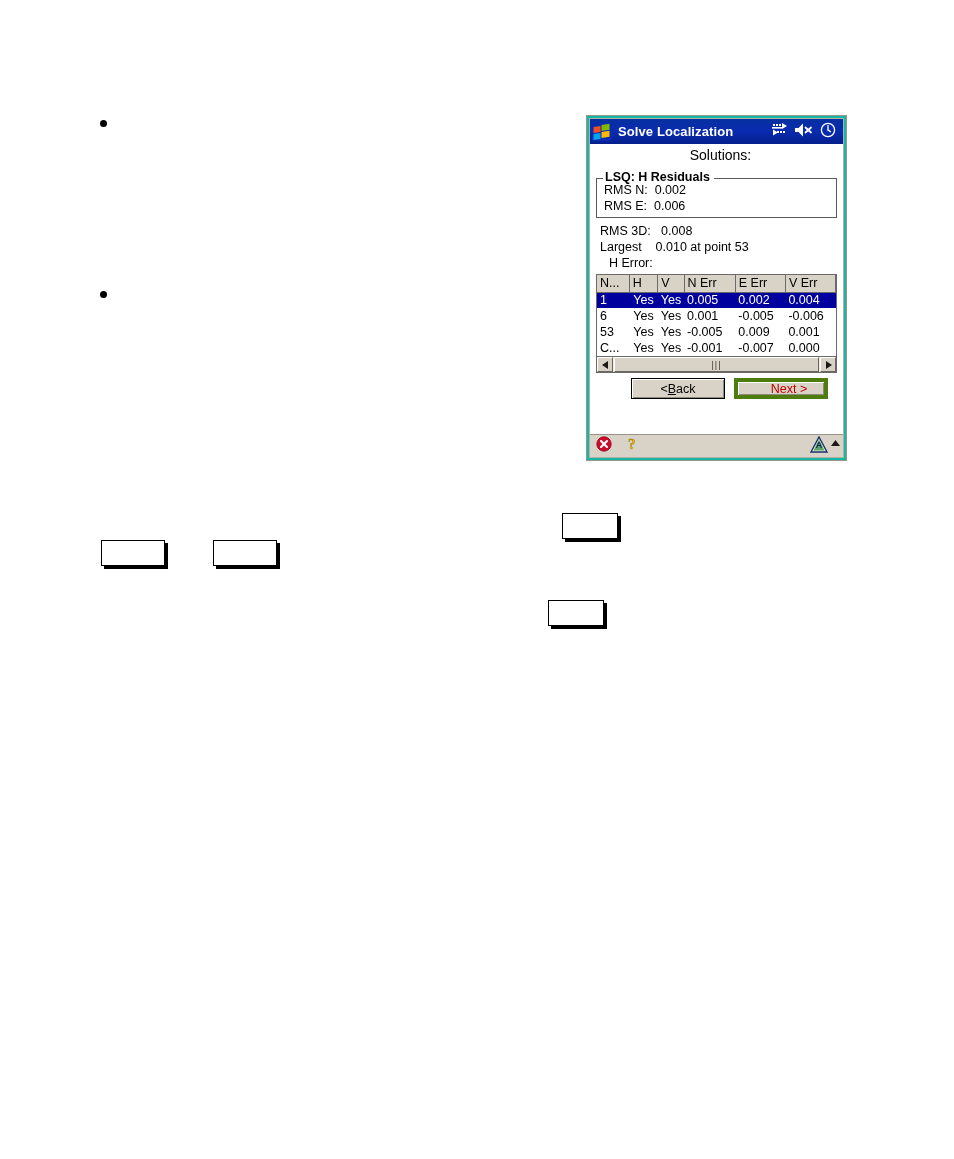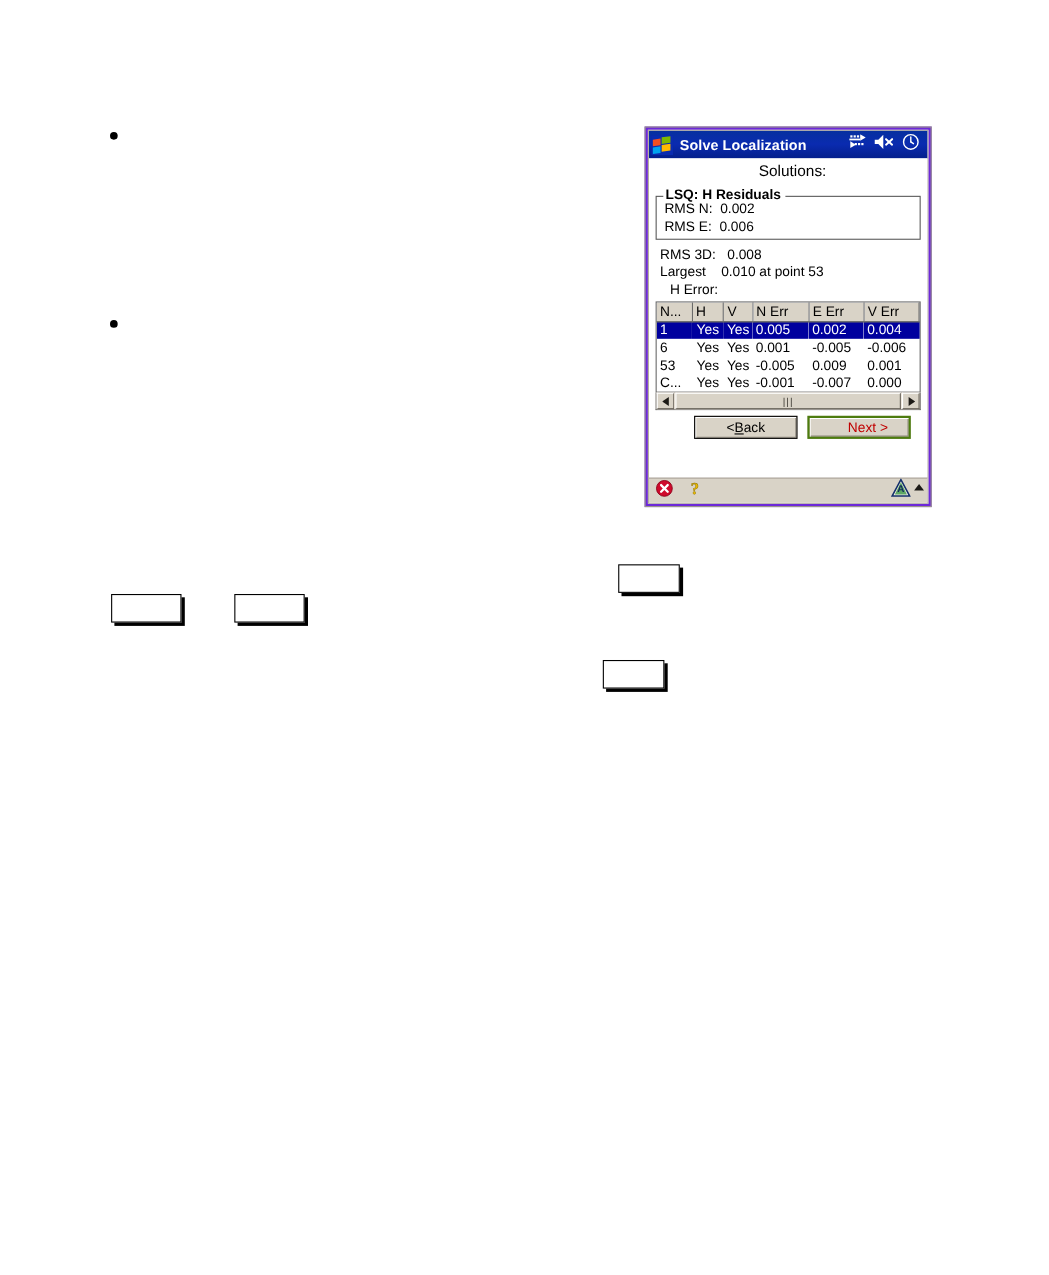--- a/index.html
+++ b/index.html
@@ -32,21 +32,21 @@
     box-sizing: border-box;
   }
 
   
   #pda {
     position: absolute;
     left: 586px;
     top: 115px;
     width: 261px;
     height: 346px;
-    background: #6d28d9;
+    background: #14b8a6;
     border: 1px solid #9b948a;
     box-sizing: border-box;
     display: flex;
     flex-direction: column;
   }
   #pda-inner {
     position: absolute;
     left: 2px;
     top: 2px;
     width: 255px;
@@ -247,21 +247,21 @@
     font-size: 12.5px;
     display: flex;
     align-items: center;
     justify-content: center;
     box-sizing: border-box;
     color: #000;
     font-family: "Liberation Sans", sans-serif;
   }
   .btn.primary {
     color: #c00000;
-    border: 2px solid #4d7c0f;
+    border: 4px solid #4d7c0f;
     padding-left: 16px;
   }
   .btn u { text-decoration: underline; }
 
   
   .taskbar {
     height: 23px;
     min-height: 23px;
     background: #d9d3c7;
     border-top: 1px solid #9b948a;

